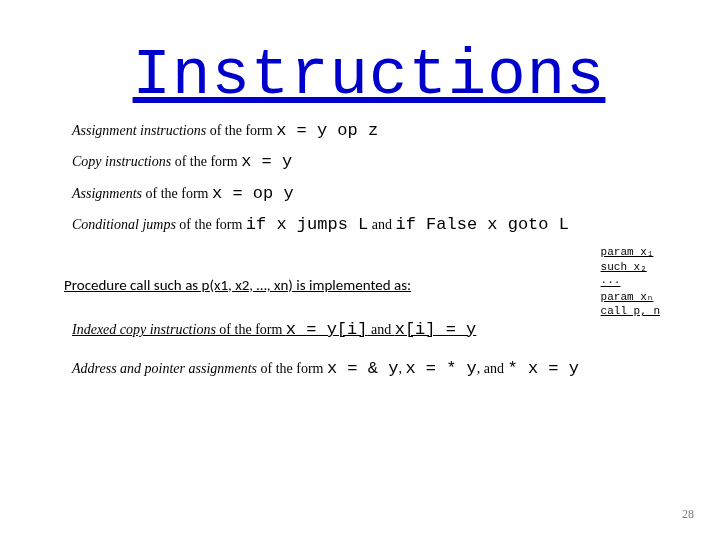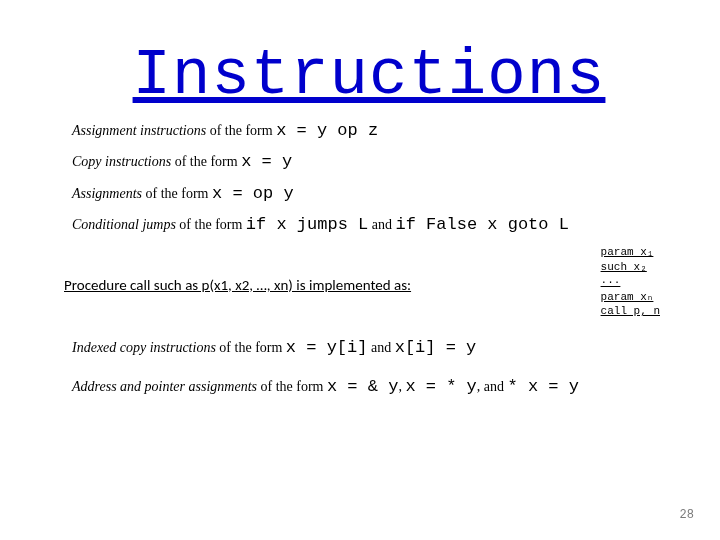--- a/index.html
+++ b/index.html
@@ -58,21 +58,21 @@
   }
   .proc-block {
     font-family: "Courier New", Courier, monospace;
     font-size: 11px;
     line-height: 1.35;
   }
   .page-num {
     position: absolute;
     bottom: 18px;
     right: 26px;
-    font-family: Liberation Mono, monospace;
+    font-family: Liberation Serif, serif;
     font-size: 12px;
     color: #7a7a7a;
   }
 </style>
 </head>
 <body>
 
 <div class="slide">
 
   <div class="title">Instructions</div>
@@ -103,21 +103,21 @@
       </div>
       <div class="proc-block">
         <div>param x₁</div>
         <div>such x₂</div>
         <div>···</div>
         <div>param xₙ</div>
         <div>call p, n</div>
       </div>
     </div>
 
-    <div class="item" style="margin-top:18px;">
+    <div class="item" style="margin-top:0;text-decoration:underline;">
       <span class="italic">Indexed copy instructions</span><span> of the form </span><span class="tt">x = y[i]</span><span> and </span><span class="tt">x[i] = y</span>
     </div>
 
     <div class="item" style="margin-top:18px;">
       <span class="italic">Address and pointer assignments</span><span> of the form </span><span class="tt">x = &amp; y</span><span>, </span><span class="tt">x = * y</span><span>, and </span><span class="tt">* x = y</span>
     </div>
 
   </div>
 
   <div class="page-num">28</div>

